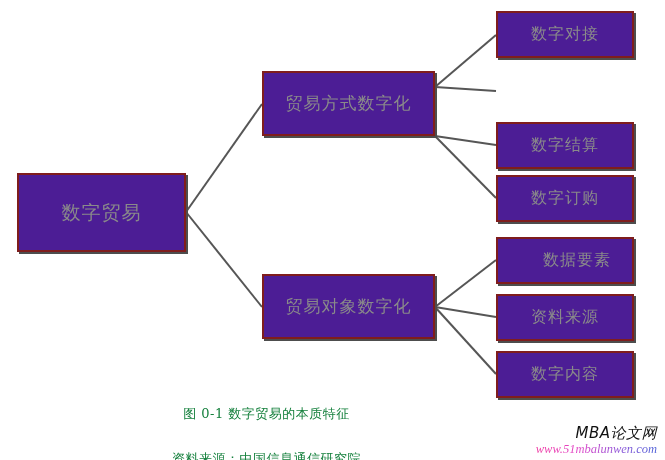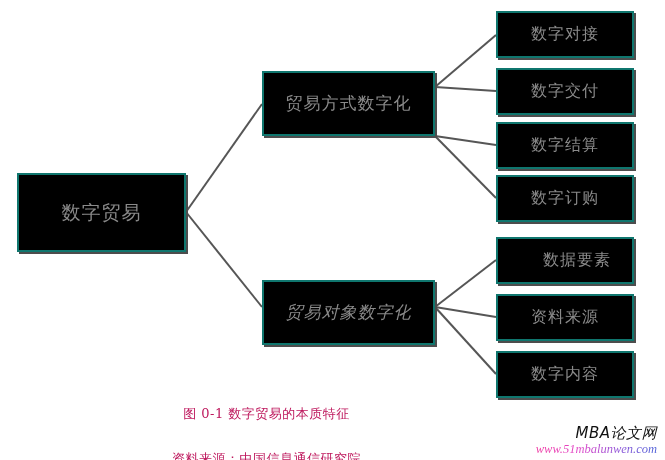--- a/index.html
+++ b/index.html
@@ -26,52 +26,52 @@
     position: absolute;
     left: 0; top: 0;
     width: 665px;
     height: 460px;
     pointer-events: none;
   }
 
   .node {
     position: absolute;
     box-sizing: border-box;
-    background: #000000;
-    border: 2px solid #0f766e;
+    background: #4c1d95;
+    border: 2px solid #7f1d1d;
     box-shadow: 2px 2px 0 0 #4d4d4d;
     display: flex;
     align-items: center;
     justify-content: center;
     color: #8a8a8a;
     font-family: "DejaVu Sans", "Liberation Sans", sans-serif;
     letter-spacing: 1px;
     white-space: nowrap;
   }
 
   .node.root      { left: 17px;  top: 173px; width: 169px; height: 79px; font-size: 19px; text-align: center; }
   .node.branch    { left: 262px; width: 173px; height: 65px; font-size: 17px; }
   .node.branch-1  { top: 71px; }
-  .node.branch-2  { top: 280px; font-style: italic; }
+  .node.branch-2  { top: 274px; }
 
   .node.leaf      { left: 496px; width: 138px; height: 47px; font-size: 16px; }
   .leaf-1 { top: 11px;  }
   .leaf-2 { top: 68px;  }
   .leaf-3 { top: 122px; }
   .leaf-4 { top: 175px; }
   .leaf-5 { top: 237px; padding-left: 24px; }
   .leaf-6 { top: 294px; }
   .leaf-7 { top: 351px; text-align: center; }
 
   .caption {
     position: absolute;
     left: 0;
     width: 533px;
     text-align: center;
-    color: #be185d;
+    color: #15803d;
     font-family: "DejaVu Serif", "Liberation Serif", serif;
     font-size: 13px;
     letter-spacing: 0.5px;
   }
   .caption-title  { top: 405px; }
   .caption-source { top: 450px; }
 
   .watermark {
     position: absolute;
     right: 8px;
@@ -131,23 +131,20 @@
     <span>贸易方式数字化</span>
   </div>
 
   <div class="node branch branch-2">
     <span>贸易对象数字化</span>
   </div>
 
   <div class="node leaf leaf-1">
     <span>数字对接</span>
   </div>
-  <div class="node leaf leaf-2">
-    <span>数字交付</span>
-  </div>
   <div class="node leaf leaf-4">
     <span>数字订购</span>
   </div>
   <div class="node leaf leaf-3">
     <span>数字结算</span>
   </div>
   <div class="node leaf leaf-5">
     <span>数据要素</span>
   </div>
   <div class="node leaf leaf-6">

